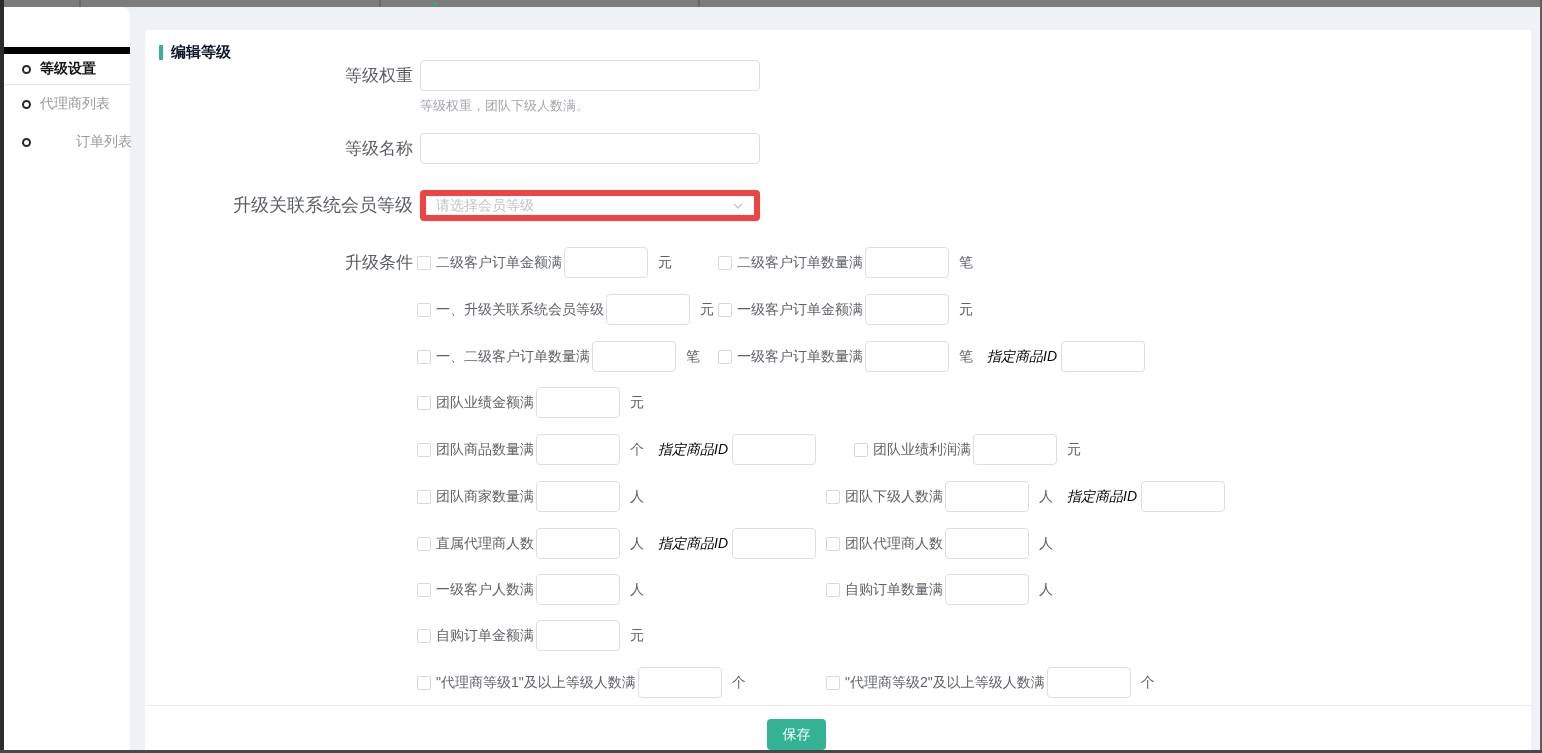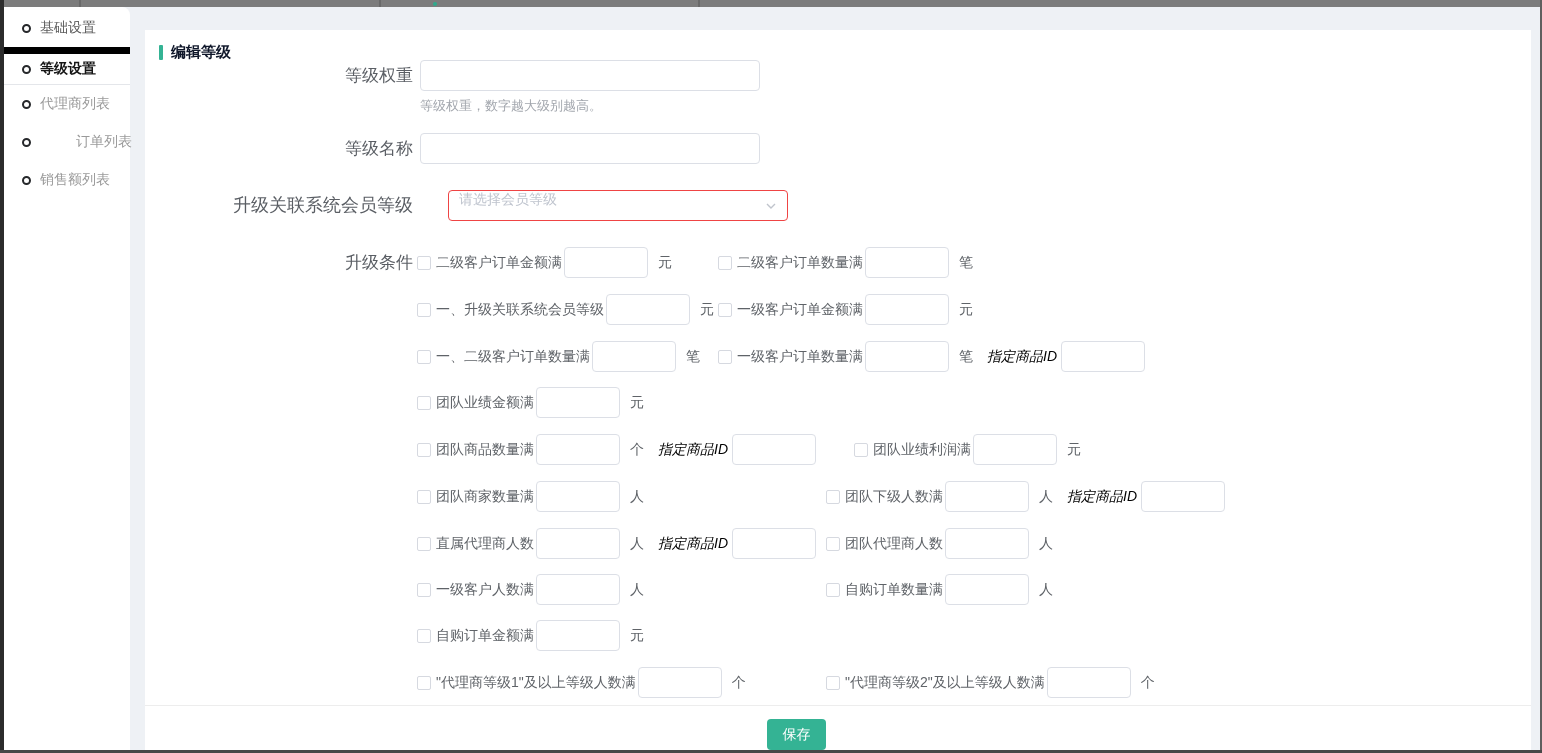--- a/index.html
+++ b/index.html
@@ -31,21 +31,21 @@
   .accent-bar { width:4px; height:15px; background:#34b394; border-radius:1px; margin-right:8px; }
   .panel-title { font-size:15px; font-weight:700; color:#0f172a; }
 
   .form-row { position:absolute; left:0; width:100%; }
   .field-label { position:absolute; left:0; top:0; width:268px; text-align:right; line-height:31px; font-size:17px; color:#5a5e64; white-space:nowrap; }
   .field-label.long { font-size:18px; }
   .field-control { position:absolute; left:275px; top:0; }
   .text-input { width:340px; height:31px; border:1px solid #dcdfe6; border-radius:4px; background:#fff; font-size:14px; color:#333; padding:0 10px; outline:none; font-family:inherit; }
   .hint { position:absolute; left:275px; top:37px; font-size:13px; color:#a2a6ad; white-space:nowrap; }
 
-  .select-box { position:relative; width:340px; height:31px; border:1px solid #ef4444; border-radius:4px; background:#fff; display:flex; padding:0 10px; cursor:pointer;margin-left:28px; }
+  .select-box { position:relative; width:340px; height:31px; border:6px solid #ef4444; border-radius:4px; background:#fff; display:flex; align-items:center; padding:0 10px; cursor:pointer; }
   .placeholder { font-size:14px; color:#bfc4ce; flex:1; }
   .chevron { flex:none; display:flex; align-items:center; }
 
   
   .cond-row { position:absolute; left:272px; display:flex; align-items:flex-start; }
   .cond-item { display:flex; align-items:center; height:31px; flex:none; white-space:nowrap; }
   .cond-item.w-narrow { width:301px; }
   .cond-item.w-wide { width:409px; }
   .checkbox { width:14px; height:14px; border:1px solid #d6d9e0; border-radius:2px; background:#fff; margin-right:5px; flex:none; cursor:pointer; }
   .cond-label { font-size:14px; color:#5f6368; }
@@ -66,55 +66,47 @@
     <div class="chrome-sep" style="left:698px"></div>
     <div class="chrome-dot" style="left:433px"></div>
   </div>
   <div class="chrome-left"></div>
   <div class="chrome-right"></div>
   <div class="chrome-bottom"></div>
 
   <div class="page">
 
     <div class="sidebar" id="sidebar">
-        <div class="side-item " style="top: 2px;">
-          <span class="circle-icon"></span>
-          <span class="side-label">基础设置</span>
-        </div>
         <div class="side-item active" style="top: 40px;">
           <span class="circle-icon"></span>
           <span class="side-label">等级设置</span>
         </div>
         <div class="side-item muted" style="top: 78px;">
           <span class="circle-icon"></span>
           <span class="side-label">代理商列表</span>
         </div>
         <div class="side-item muted" style="top: 116px; gap: 36px;">
           <span class="circle-icon"></span>
           <span class="side-label">订单列表</span>
-        </div>
-        <div class="side-item muted" style="top: 154px;">
-          <span class="circle-icon"></span>
-          <span class="side-label">销售额列表</span>
         </div>
       </div>
 
     <div class="card">
 
       <div class="panel-title-wrap">
         <div class="accent-bar"></div>
         <div class="panel-title">编辑等级</div>
       </div>
 
       <div class="form-row" style="top:30px">
         <label class="field-label">等级权重</label>
         <div class="field-control">
           <input class="text-input" value="" style="">
         </div>
-        <div class="hint">等级权重，数字越大级别越高。</div>
+        <div class="hint">等级权重，团队下级人数满。</div>
       </div>
 
       <div class="form-row" style="top:103px">
         <label class="field-label">等级名称</label>
         <div class="field-control">
           <input class="text-input" value="" style="">
         </div>
       </div>
 
       <div class="form-row" style="top:160px">

